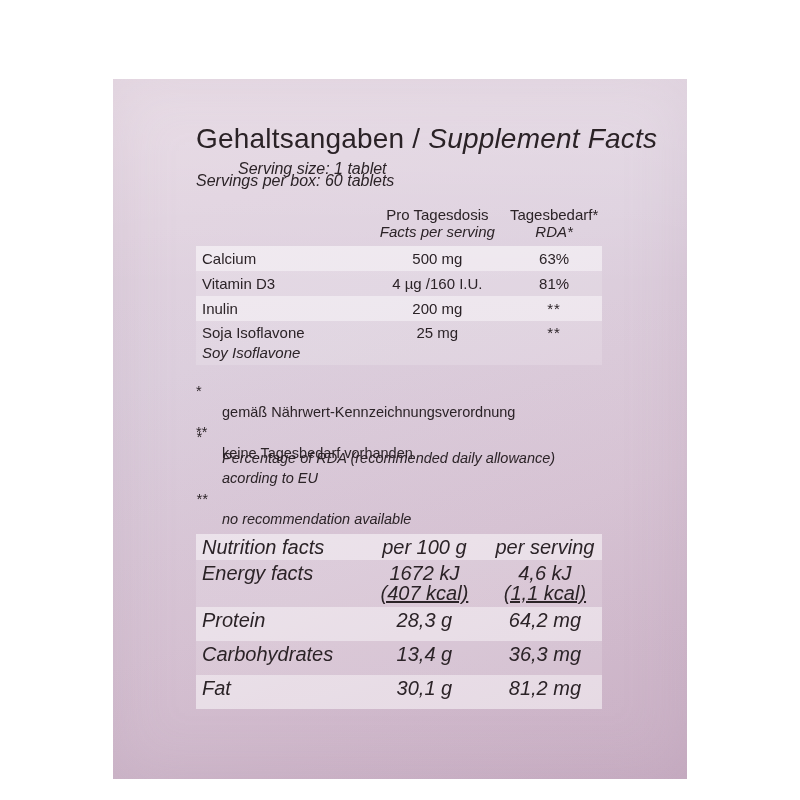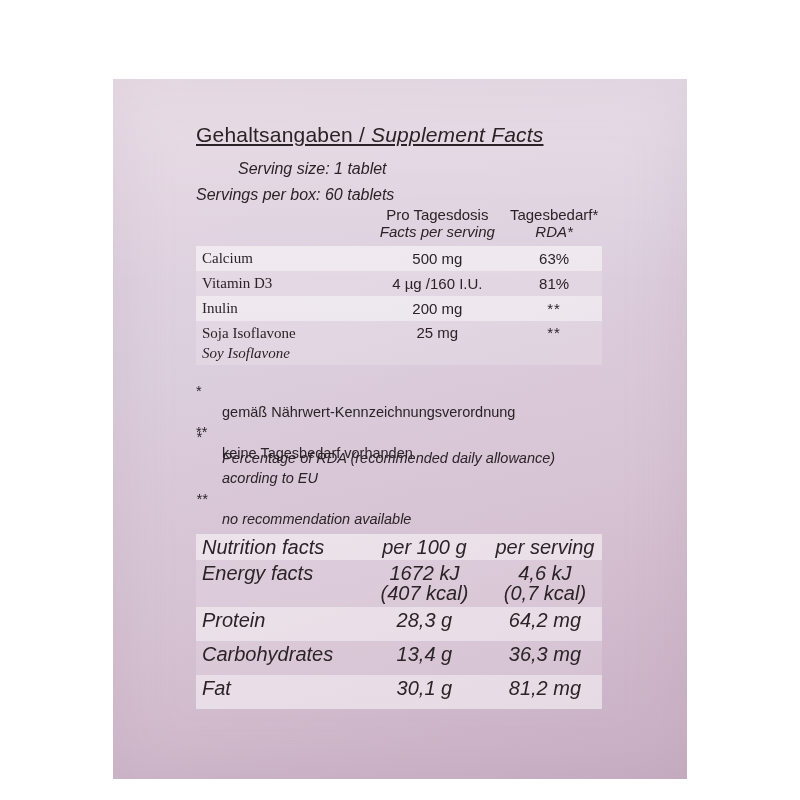--- a/index.html
+++ b/index.html
@@ -45,57 +45,56 @@
     top: 0;
     width: 574px;
     height: 700px;
     z-index: 2;
   }
 
   .heading {
     position: absolute;
     left: 83px;
     top: 44px;
-    font-size: 21px;
+    font-size: 28px;
     color: #2a2226;
     letter-spacing: 0.2px;
     white-space: nowrap;
-    text-decoration: underline;
   }
   .heading .ital {
     font-style: italic;
   }
 
   .serving-line {
     position: absolute;
     left: 83px;
     font-style: italic;
     font-size: 16px;
     color: #2b2327;
     white-space: nowrap;
   }
   .serving-1 { top: 81px; margin-left: 42px; }
-  .serving-2 { top: 107px; }
+  .serving-2 { top: 93px; }
 
   
   #supp-table {
     position: absolute;
     left: 83px;
     top: 128px;
     width: 406px;
     border-collapse: collapse;
     font-size: 15px;
     color: #2b2327;
   }
   #supp-table td, #supp-table th {
     padding: 0;
     vertical-align: top;
   }
 
-  .col-name { width: 170px; text-align: left; padding-left: 6px !important; font-family: Liberation Serif, serif; }
+  .col-name { width: 170px; text-align: left; padding-left: 6px !important; }
   .col-amt  { width: 140px; text-align: center; }
   .col-rda  { width: 96px;  text-align: center; }
 
   .hdr-row td {
     padding-bottom: 5px !important;
     font-size: 15px;
     line-height: 1.12;
     color: #2b2327;
   }
   .hdr-de { display: block; }
@@ -169,21 +168,21 @@
   }
   #nutri-table .n-row td {
     height: 34px;
     line-height: 26px;
   }
   #nutri-table .n-row-tall td {
     height: 44px;
     line-height: 20px;
     padding-top: 3px !important;
   }
-  #nutri-table .sub { display: block; }
+  #nutri-table .sub { display: block; text-decoration: underline; }
 </style>
 </head>
 <body>
 
 <div id="page">
 
   <div id="label-panel">
     <div id="content">
 
       <div class="heading">
@@ -264,21 +263,21 @@
           </tr>
 
           <tr class="n-row n-row-tall band-dark">
             <td class="n-col-name">Energy facts</td>
             <td class="n-col-100">
               <span>1672 kJ</span>
               <span class="sub">(407 kcal)</span>
             </td>
             <td class="n-col-srv">
               <span>4,6 kJ</span>
-              <span class="sub">(0,7 kcal)</span>
+              <span class="sub">(1,1 kcal)</span>
             </td>
           </tr>
 
           <tr class="n-row band-light">
             <td class="n-col-name">Protein</td>
             <td class="n-col-100">28,3 g</td>
             <td class="n-col-srv">64,2 mg</td>
           </tr>
 
           <tr class="n-row band-dark">

